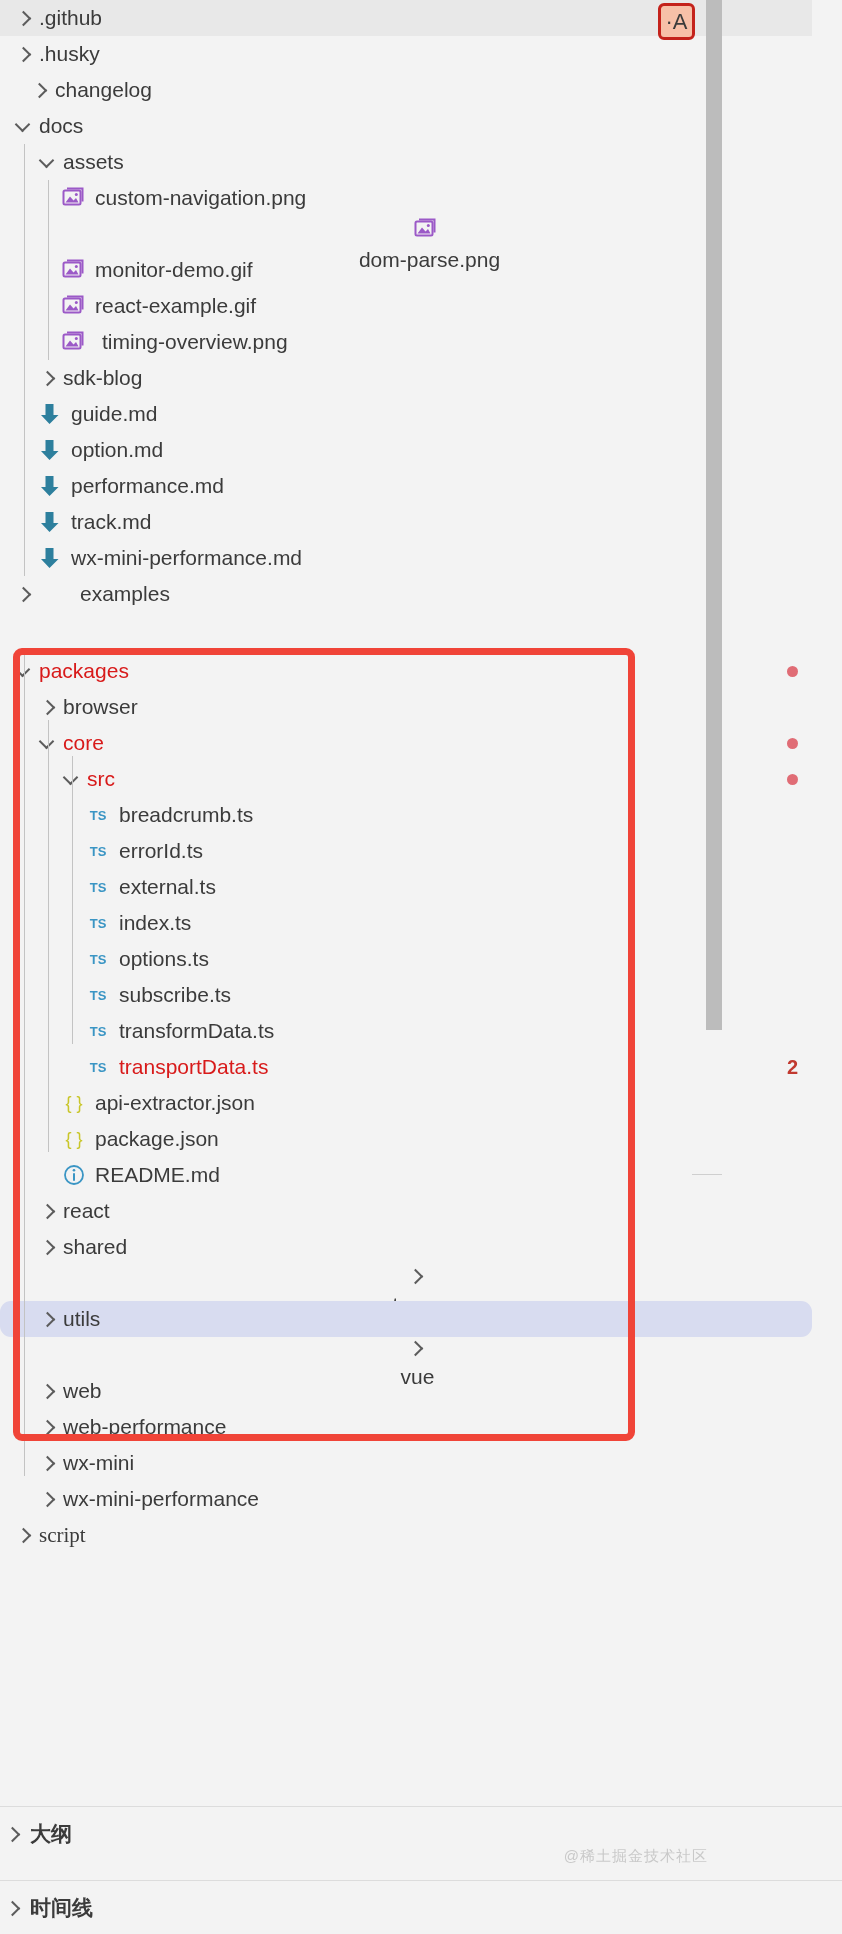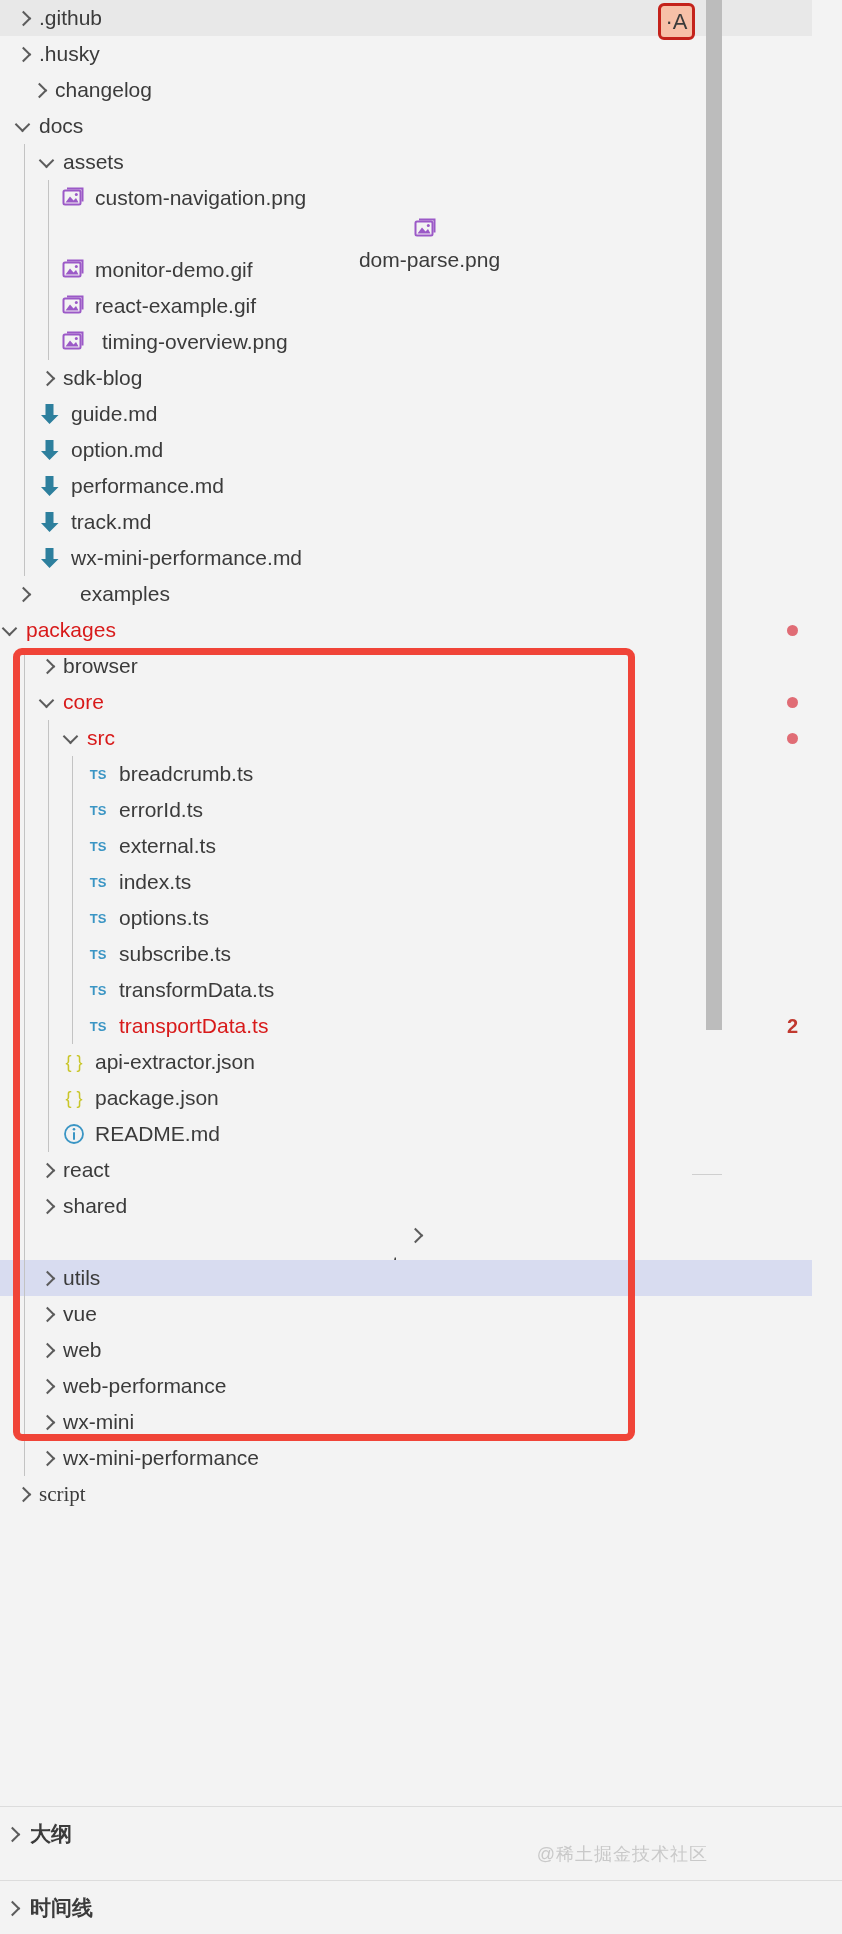--- a/index.html
+++ b/index.html
@@ -166,21 +166,21 @@
     font-weight: bold;
     color: #3b3b3b;
   }
   .pane .twisty { margin-left: 2px; }
   .pane .ptitle { margin-left: 2px; }
 
   .watermark {
     position: absolute;
     right: 14px;
     bottom: 68px;
-    font-size: 18px;
+    font-size: 15px;
     color: #c9c9c9;
     letter-spacing: 1px;
     z-index: 20;
   }
 </style>
 </head>
 <body>
 
 <div id="root">
 
@@ -318,21 +318,21 @@
           </svg>
         </span>
         <span class="label mut">wx-mini-performance.md</span>
         <span class="spacer"></span>
       </div>
       <div class="row" style="padding-left: 13px; gap: 41px;">
         <span class="twisty"></span>
         <span class="label mut">examples</span>
         <span class="spacer"></span>
       </div>
-      <div class="row" style="">
+      <div class="row" style="padding-left: 13px; margin-top: 41px;">
         <span class="twisty open"></span>
         <span class="label red">packages</span>
         <span class="spacer"></span>
         <span class="dot"></span>
       </div>
       <div class="row" style="padding-left: 37px;">
         <span class="twisty"></span>
         <span class="label mut">browser</span>
         <span class="spacer"></span>
       </div>
@@ -458,26 +458,26 @@
       <div class="row" style="padding-left: 37px;">
         <span class="twisty"></span>
         <span class="label mut">shared</span>
         <span class="spacer"></span>
       </div>
       <div class="row" style="padding-left: 37px; flex-direction: column;">
         <span class="twisty"></span>
         <span class="label mut">types</span>
         <span class="spacer"></span>
       </div>
-      <div class="row sel-focus" style="padding-left: 37px;">
+      <div class="row sel-focus" style="padding-left: 37px; border-radius: 11px;">
         <span class="twisty"></span>
         <span class="label mut">utils</span>
         <span class="spacer"></span>
       </div>
-      <div class="row" style="padding-left: 37px;">
+      <div class="row" style="padding-left: 37px; flex-direction: column;">
         <span class="twisty"></span>
         <span class="label mut">vue</span>
         <span class="spacer"></span>
       </div>
       <div class="row" style="padding-left: 37px;">
         <span class="twisty"></span>
         <span class="label mut">web</span>
         <span class="spacer"></span>
       </div>
       <div class="row" style="padding-left: 37px;">

